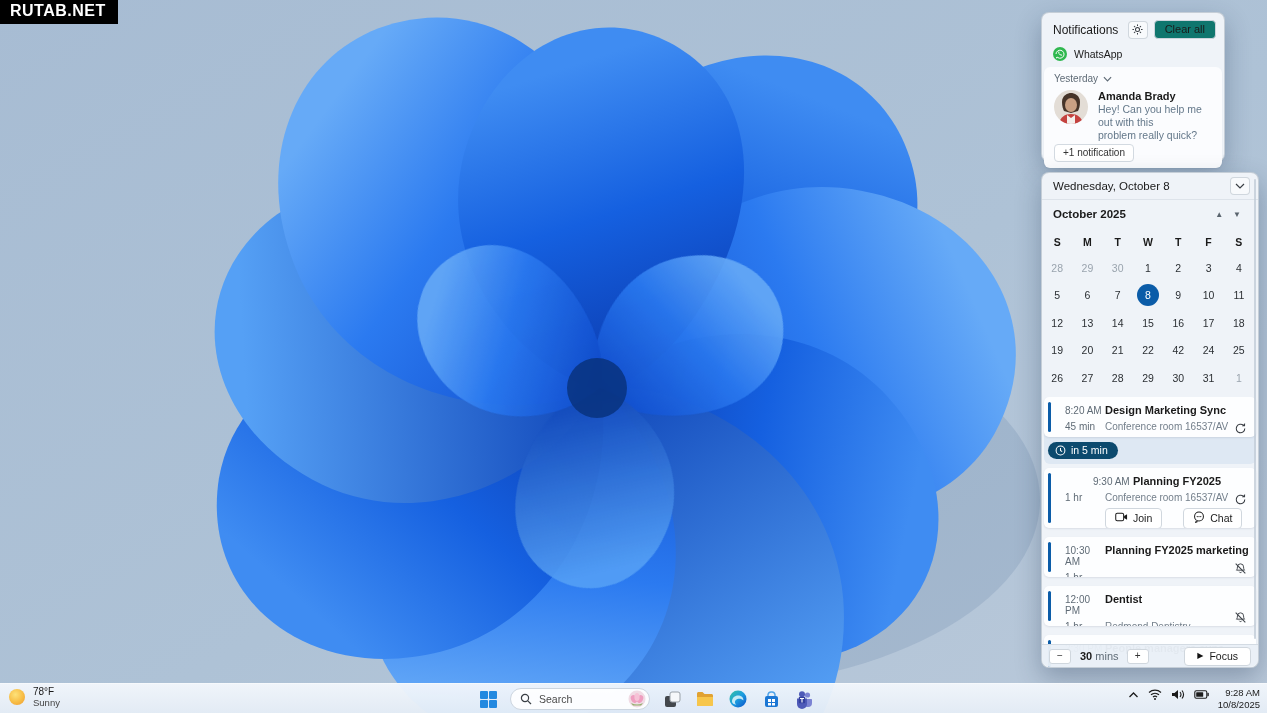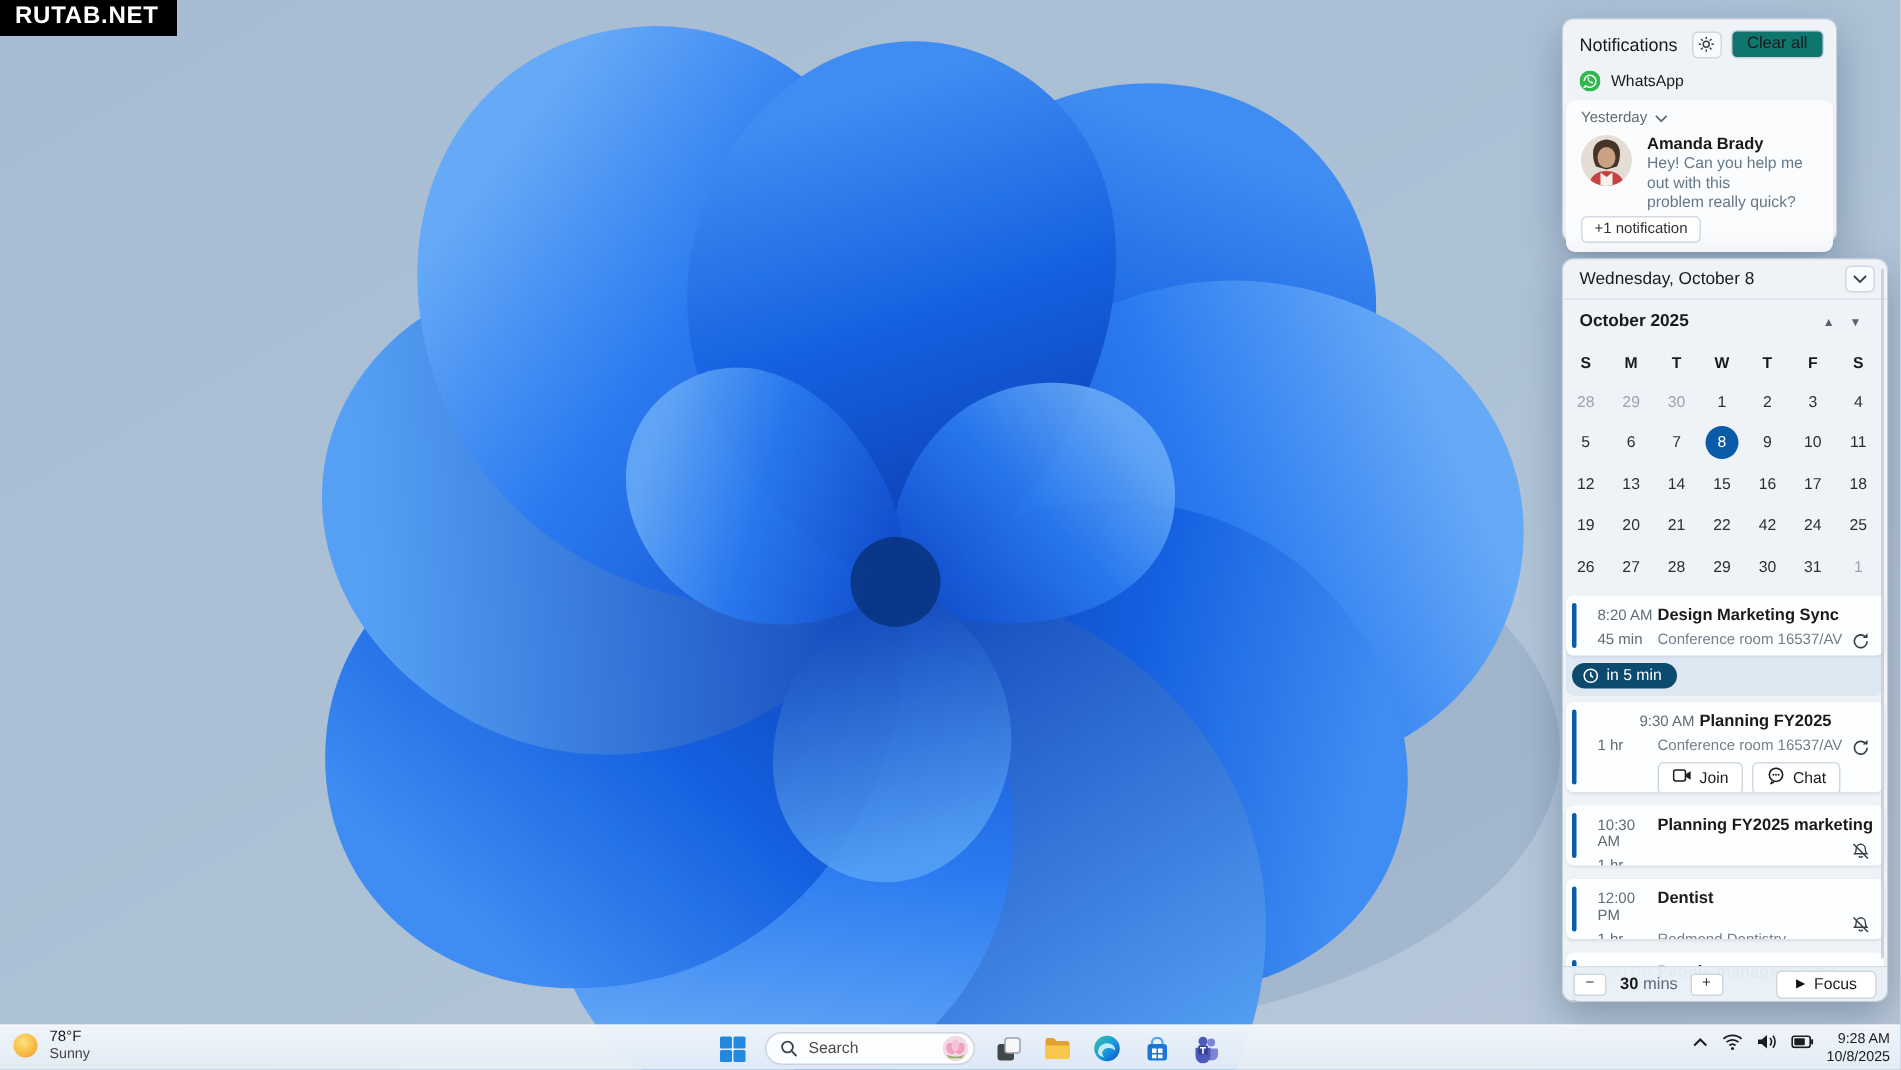--- a/index.html
+++ b/index.html
@@ -65,21 +65,21 @@
   .event-card { position:relative; background:#fdfeff; border-radius:5px; margin:0 2px 9px;
     box-shadow:0 1px 2px rgba(30,50,80,.10); overflow:hidden; }
   .event-group .event-card { margin:0 0 2px; }
   .event-card .accent { position:absolute; left:4px; top:5px; bottom:5px; width:3px;
     background:#0b5ca8; border-radius:2px; }
   .ev-line { display:flex; align-items:baseline; }
   .ev-time { width:40px; margin-left:21px; font-size:10px; color:#5f6b76; flex:none; }
   .ev-title { font-size:11px; font-weight:bold; color:#1a1a1a; white-space:nowrap; }
   .ev-sub { font-size:10px; color:#737f8b; white-space:nowrap; }
   .ev-right-icon { position:absolute; right:9px; top:24px; width:13px; height:13px; }
-  .ev-actions { display:flex; gap:6px; margin:5px 0 0 61px; padding-bottom:7px; }
+  .ev-actions { display:flex; gap:21px; margin:5px 0 0 61px; padding-bottom:7px; }
   .ev-btn { display:flex; align-items:center; gap:5px; background:#fff; border:1px solid #d0d7de;
     border-radius:4px; font-size:10.5px; color:#1a1a1a; padding:2px 9px 3px; }
   .badge-row { display:flex; padding:3px 0 5px 4px; }
   .badge { display:flex; align-items:center; gap:5px; background:#0c4a6e; color:#fff;
     border-radius:10px; padding:2px 10px 3px 7px; font-size:10.5px; }
 
   
   .focus-bar { position:absolute; left:0; right:0; bottom:0; height:23px; z-index:10;
     background:rgba(233,240,247,.97); border-top:1px solid #d3dbe3; border-radius:0 0 8px 8px;
     display:flex; align-items:center; padding:0 7px; }

